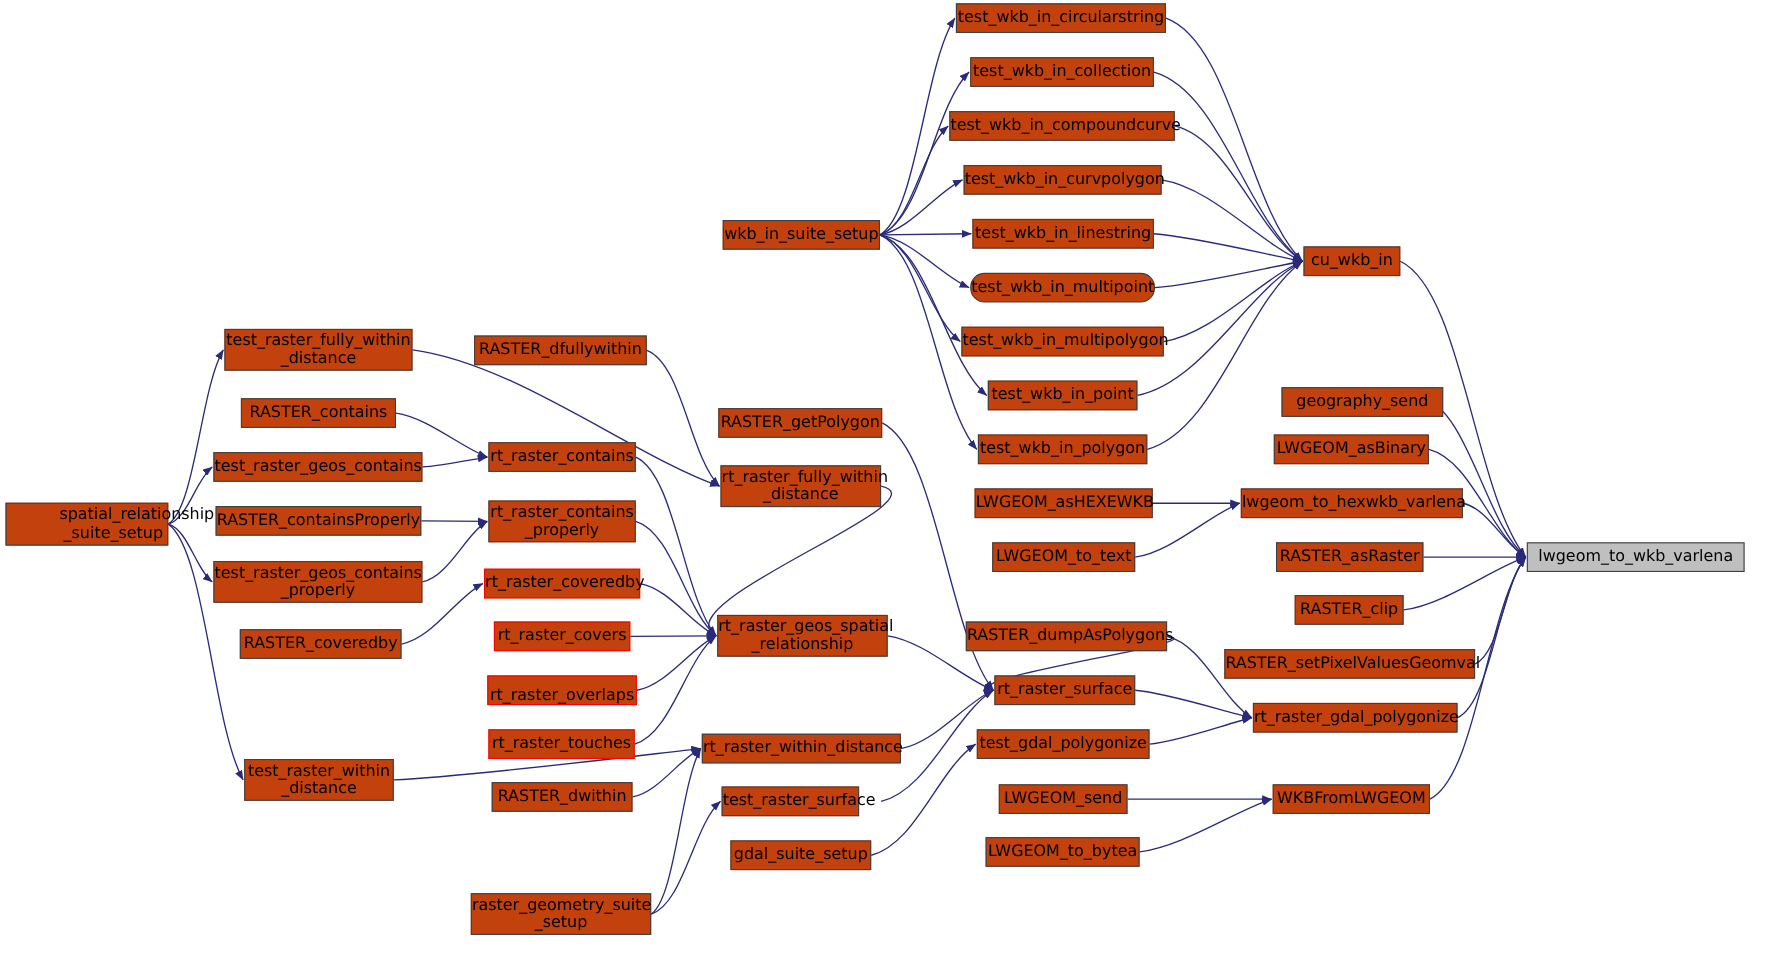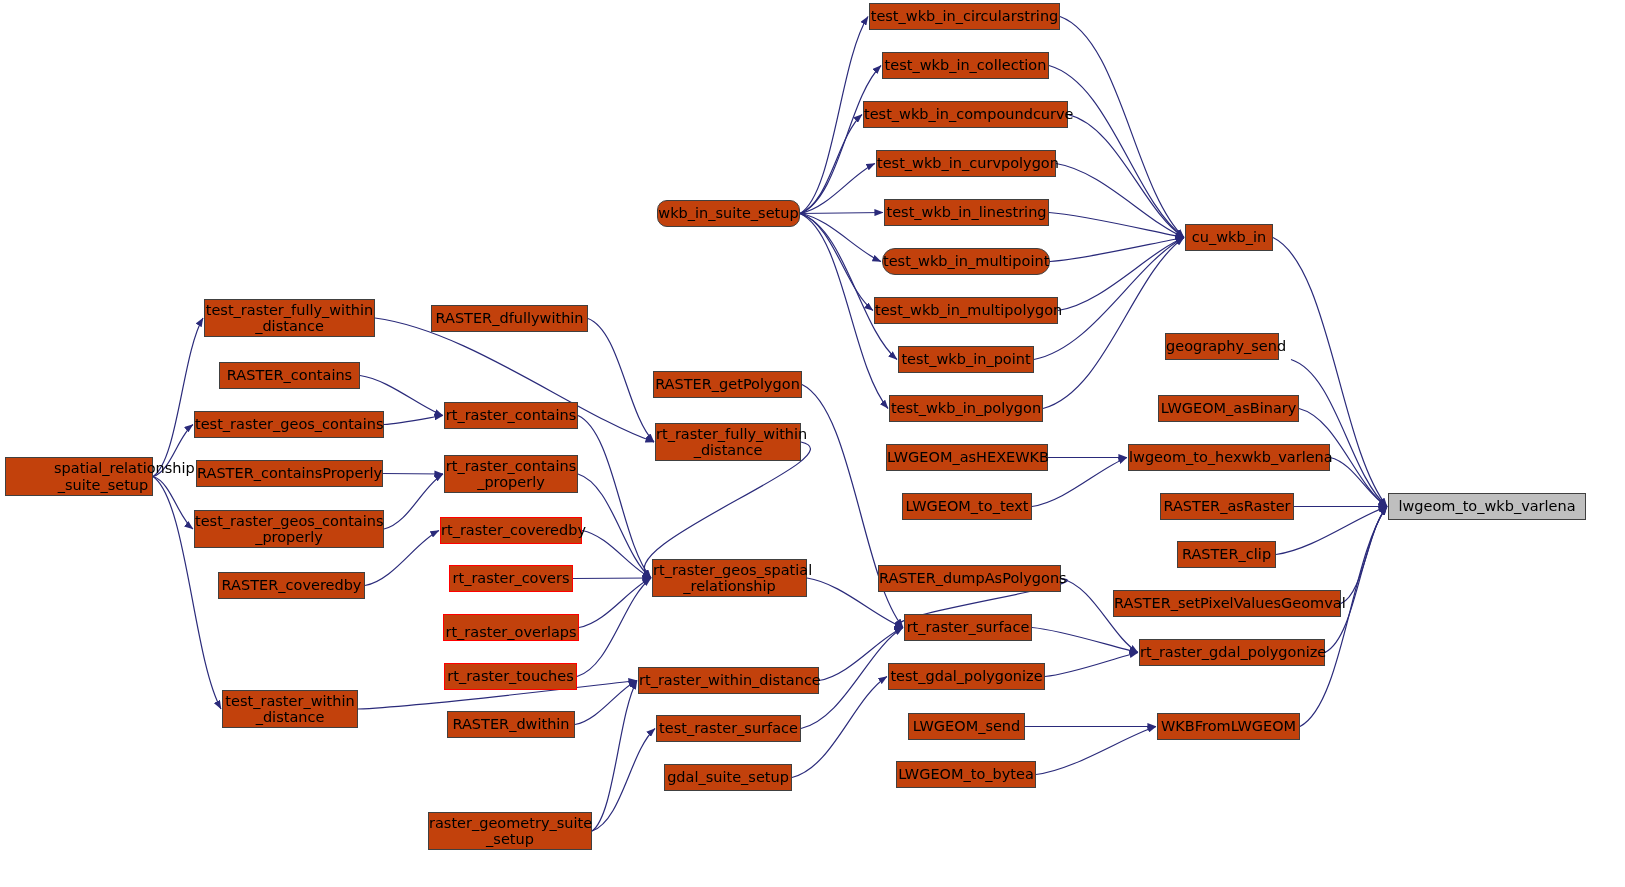--- a/index.html
+++ b/index.html
@@ -124,41 +124,41 @@
       <div class="node red" style="left: 444px; top: 663px; width: 133px; height: 27px;"><span>rt_raster_touches</span></div>
       <div class="node" style="left: 447px; top: 711px; width: 128px; height: 27px;"><span>RASTER_dwithin</span></div>
       <div class="node" style="left: 428px; top: 812px; width: 164px; height: 38px;"><span>raster_geometry_suite
 _setup</span></div>
       <div class="node" style="left: 653px; top: 371px; width: 149px; height: 27px;"><span>RASTER_getPolygon</span></div>
       <div class="node" style="left: 655px; top: 423px; width: 146px; height: 38px;"><span>rt_raster_fully_within
 _distance</span></div>
       <div class="node" style="left: 652px; top: 559px; width: 155px; height: 38px;"><span>rt_raster_geos_spatial
 _relationship</span></div>
       <div class="node" style="left: 638px; top: 667px; width: 181px; height: 27px;"><span>rt_raster_within_distance</span></div>
-      <div class="node" style="left: 656px; top: 715px; width: 145px; height: 27px;"><span>test_raster_surface</span></div>
+      <div class="node" style="left: 656px; top: 715px; width: 125px; height: 27px;"><span>test_raster_surface</span></div>
       <div class="node" style="left: 664px; top: 764px; width: 128px; height: 27px;"><span>gdal_suite_setup</span></div>
-      <div class="node" style="left: 657px; top: 200px; width: 143px; height: 27px; border-radius: 10px;"><span>wkb_in_suite_setup</span></div>
+      <div class="node" style="left: 657px; top: 200px; width: 143px; height: 27px;"><span>wkb_in_suite_setup</span></div>
       <div class="node" style="left: 869px; top: 3px; width: 191px; height: 27px;"><span>test_wkb_in_circularstring</span></div>
       <div class="node" style="left: 882px; top: 52px; width: 167px; height: 27px;"><span>test_wkb_in_collection</span></div>
       <div class="node" style="left: 863px; top: 101px; width: 205px; height: 27px;"><span>test_wkb_in_compoundcurve</span></div>
       <div class="node" style="left: 876px; top: 150px; width: 180px; height: 27px;"><span>test_wkb_in_curvpolygon</span></div>
       <div class="node" style="left: 884px; top: 199px; width: 165px; height: 27px;"><span>test_wkb_in_linestring</span></div>
       <div class="node" style="left: 882px; top: 248px; width: 168px; height: 27px; border-radius: 13px;"><span>test_wkb_in_multipoint</span></div>
       <div class="node" style="left: 874px; top: 297px; width: 184px; height: 27px;"><span>test_wkb_in_multipolygon</span></div>
       <div class="node" style="left: 898px; top: 346px; width: 136px; height: 27px;"><span>test_wkb_in_point</span></div>
       <div class="node" style="left: 889px; top: 395px; width: 154px; height: 27px;"><span>test_wkb_in_polygon</span></div>
       <div class="node" style="left: 886px; top: 444px; width: 162px; height: 27px;"><span>LWGEOM_asHEXEWKB</span></div>
       <div class="node" style="left: 902px; top: 493px; width: 130px; height: 27px;"><span>LWGEOM_to_text</span></div>
       <div class="node" style="left: 878px; top: 565px; width: 183px; height: 27px;"><span>RASTER_dumpAsPolygons</span></div>
       <div class="node" style="left: 904px; top: 614px; width: 128px; height: 27px;"><span>rt_raster_surface</span></div>
       <div class="node" style="left: 888px; top: 663px; width: 157px; height: 27px;"><span>test_gdal_polygonize</span></div>
       <div class="node" style="left: 908px; top: 713px; width: 117px; height: 27px;"><span>LWGEOM_send</span></div>
       <div class="node" style="left: 896px; top: 761px; width: 140px; height: 27px;"><span>LWGEOM_to_bytea</span></div>
       <div class="node" style="left: 1185px; top: 224px; width: 88px; height: 27px;"><span>cu_wkb_in</span></div>
-      <div class="node" style="left: 1165px; top: 333px; width: 114px; height: 27px;"><span>geography_send</span></div>
+      <div class="node" style="left: 1165px; top: 352px; width: 147px; height: 27px;"><span>geography_send</span></div>
       <div class="node" style="left: 1158px; top: 395px; width: 141px; height: 27px;"><span>LWGEOM_asBinary</span></div>
       <div class="node" style="left: 1128px; top: 444px; width: 202px; height: 27px;"><span>lwgeom_to_hexwkb_varlena</span></div>
       <div class="node" style="left: 1160px; top: 493px; width: 134px; height: 27px;"><span>RASTER_asRaster</span></div>
       <div class="node" style="left: 1177px; top: 541px; width: 99px; height: 27px;"><span>RASTER_clip</span></div>
       <div class="node" style="left: 1113px; top: 590px; width: 228px; height: 27px;"><span>RASTER_setPixelValuesGeomval</span></div>
       <div class="node" style="left: 1139px; top: 639px; width: 186px; height: 27px;"><span>rt_raster_gdal_polygonize</span></div>
       <div class="node" style="left: 1157px; top: 713px; width: 143px; height: 27px;"><span>WKBFromLWGEOM</span></div>
       <div class="node hl" style="left: 1388px; top: 493px; width: 198px; height: 27px; text-align: center;"><span>lwgeom_to_wkb_varlena</span></div>
     </div>
 </div>

